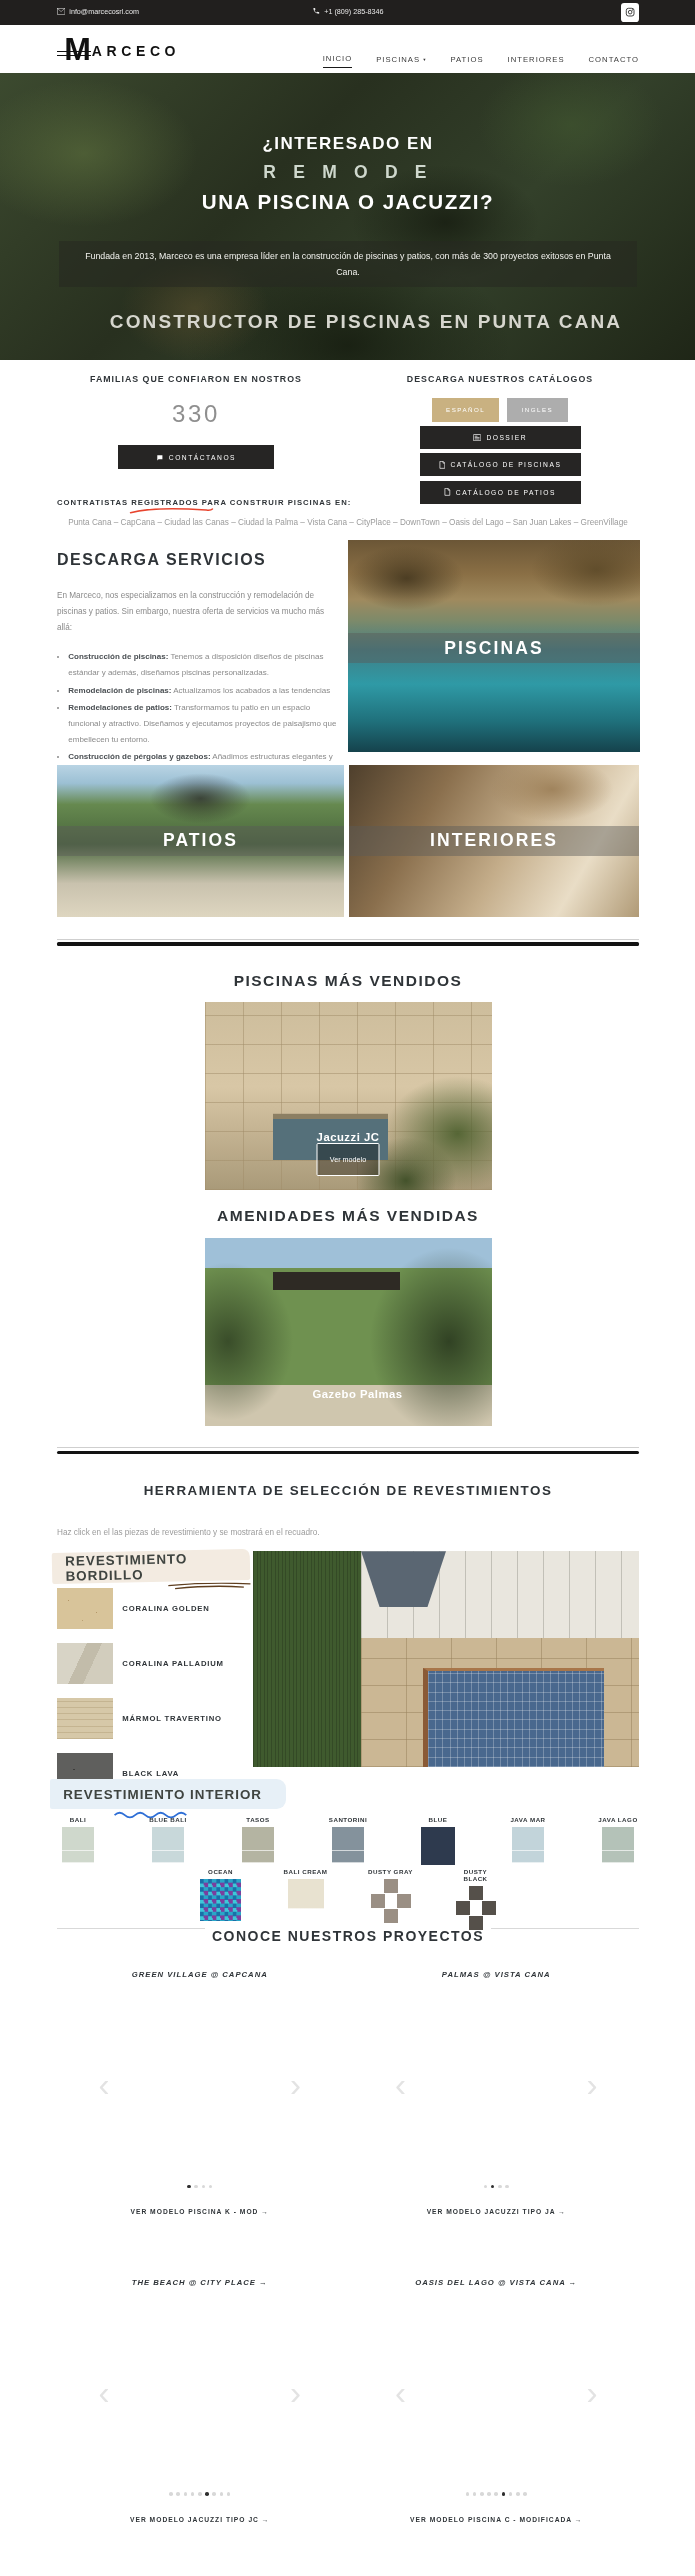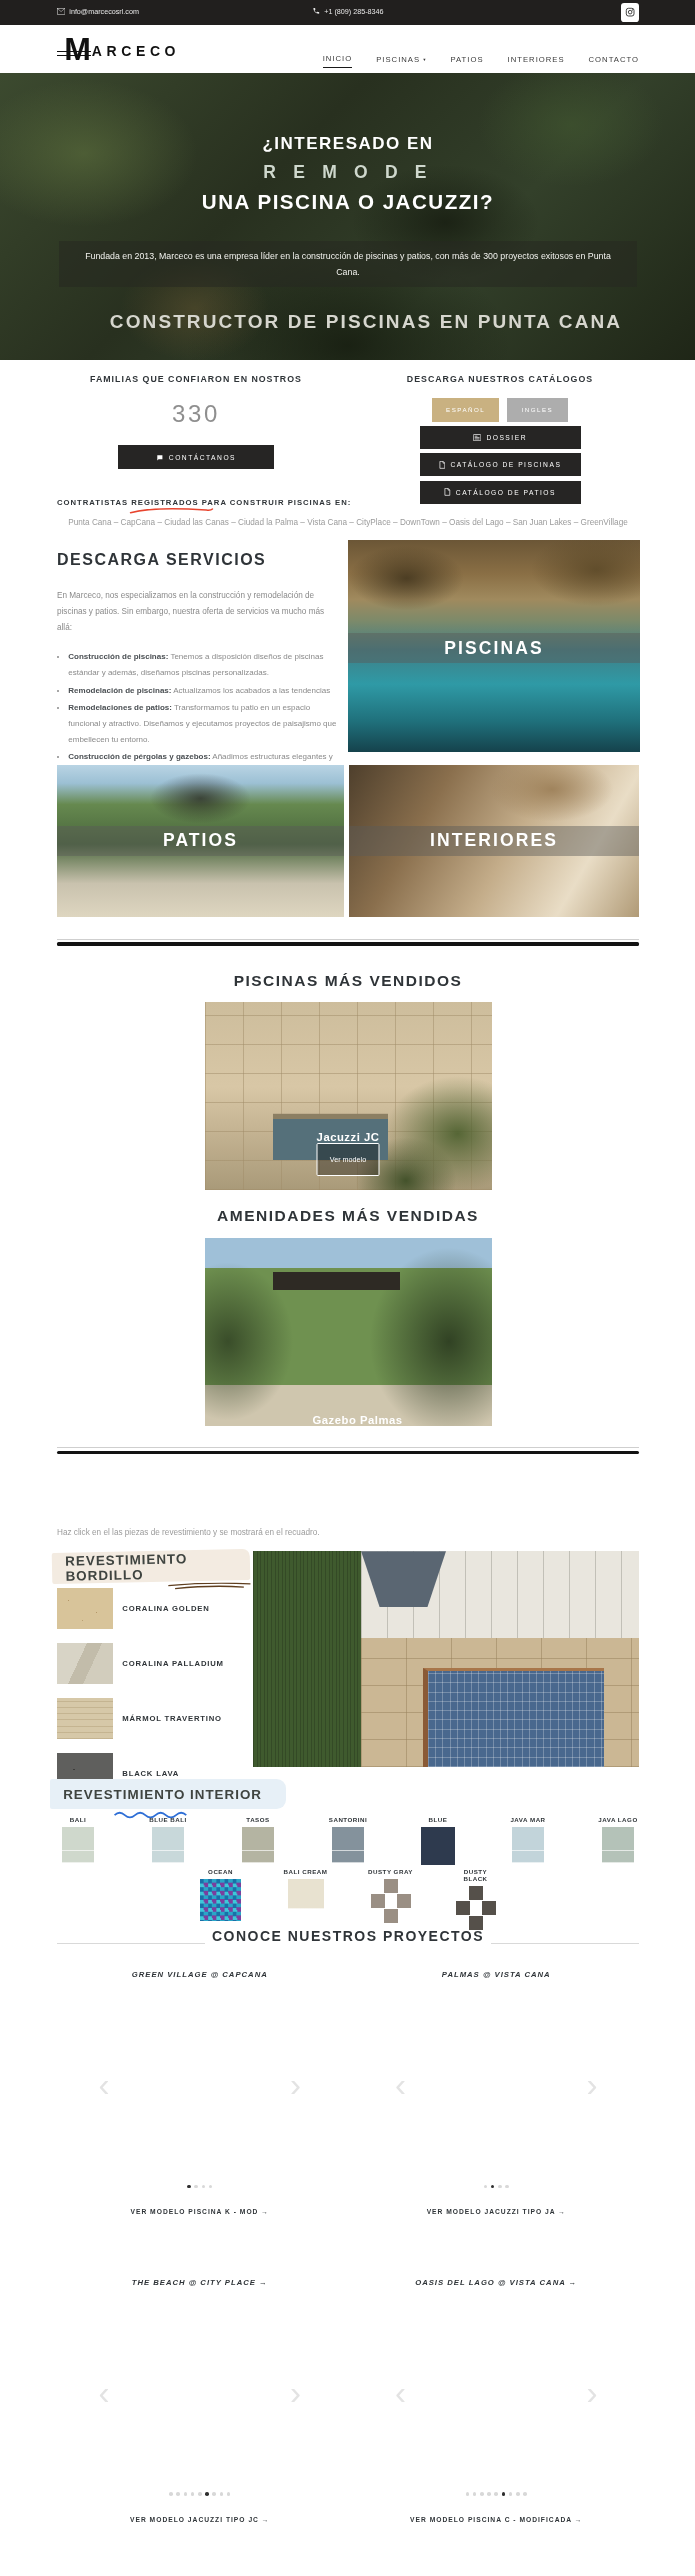--- a/index.html
+++ b/index.html
@@ -108,21 +108,21 @@
 
   
   .gallery-sec { text-align:center; }
   .gal-title { font-size:15.5px; padding-top:17.5px; }
   .gal-row { display:flex; gap:4.1px; margin-top:12.4px; height:188px;justify-content:center; }
   .gal-big { width:287px; position:relative; overflow:hidden; }
   .gal-thumb { flex:1; }
   .feat-label { position:absolute; left:0; right:0; bottom:47px; color:#fff; font-size:11.3px; font-weight:bold; letter-spacing:0.5px; }
   .feat-btn { position:absolute; left:50%; transform:translateX(-50%); bottom:14.4px; width:63px; height:33px;
               background:rgba(0,0,0,.35); border:0.5px solid #fff; color:#fff; font-family:inherit; font-size:7.2px; cursor:pointer; border-radius:1.5px; }
-  .feat-label-low { bottom:0; text-align:left; padding-left:108px; }
+  .feat-label-low { bottom:26px; text-align:left; padding-left:108px; }
   .ph-jacuzzi { background:
       radial-gradient(ellipse 103px 82px at 88% 70%, rgba(74,94,44,.9), transparent 70%),
       radial-gradient(ellipse 72px 62px at 70% 95%, rgba(56,74,34,.9), transparent 70%),
       repeating-linear-gradient(0deg, rgba(160,140,104,.5) 0 1px, transparent 1px 29px),
       repeating-linear-gradient(90deg, rgba(160,140,104,.5) 0 1px, transparent 1px 38px),
       linear-gradient(180deg,#cdbd9c 0%,#d8c7a6 45%,#c3b291 70%,#a99a79 100%); }
   .ph-jacuzzi .water { position:absolute; left:24%; bottom:16%; width:40%; height:22%; background:#55707a;
       box-shadow:0 -5.2px 0 #8c7f63; }
   .ph-pool1 { background:linear-gradient(180deg,#8fc3e0 0 32%,#a8876a 32% 40%,#c9ab7e 40% 55%,#3e98a8 55% 100%); }
   .ph-pool2 { background:linear-gradient(180deg,#dfe5e6 0 28%,#bccacb 28% 44%,#4e9fae 44% 100%); }
@@ -186,21 +186,21 @@
       background:conic-gradient(#2aa6c8 25%, #7a3f9e 0 50%, #3ec8d8 0 75%, #1a6fa8 0) 0 0/8.2px 8.2px; }
   .t-balicream { width:36px; height:30px; background-color:#e8e2d0; }
   .stagger { position:relative; width:39px; height:44px; }
   .stagger i { position:absolute; width:14px; height:14px; display:block; }
   .sg-gray i { background:#9a8f84; } .sg-black i { background:#55504a; }
   .stagger i:nth-child(1){ left:13px; top:0; } .stagger i:nth-child(2){ left:0; top:15px; }
   .stagger i:nth-child(3){ left:26px; top:15px; } .stagger i:nth-child(4){ left:13px; top:30px; }
 
   
   .projects { padding-top:23px; }
-  .heading-lines { display:flex; align-items:flex-end; gap:7px; }
+  .heading-lines { display:flex; align-items:flex-start; gap:7px; }
   .heading-lines .hl-line { flex:1; height:1px; background:#d9d9d9; }
   .heading-lines .h2 { font-size:14px; white-space:nowrap; }
   .proj-grid { margin-top:26px; display:grid; grid-template-columns:1fr 1fr; column-gap:67px; row-gap:62px; padding:0 28px; }
   .proj-card { text-align:center; }
   .proj-name { font-size:7.7px; font-weight:bold; letter-spacing:1px; color:#2f3438; cursor:pointer;font-style:italic; }
   .carousel { position:relative; height:191px; margin-top:9.3px; }
   .chev { position:absolute; top:50%; transform:translateY(-50%); font-size:33px; color:#e3e3e3; cursor:pointer; line-height:1; font-weight:100; user-select:none; }
   .chev-l { left:13.4px; } .chev-r { right:13.4px; }
   .dots { display:flex; justify-content:center; gap:3.6px; margin-top:5.2px; }
   .dot { width:3.6px; height:3.6px; border-radius:50%; background:#d8d8d8; cursor:pointer; }
@@ -384,20 +384,21 @@
     <div class="gal-thumb photo ph-amen3"></div>
   </div>
 </div>
 
 <div class="container divider" style="padding-top:21.6px;">
     <div class="div-thin"></div>
     <div class="div-thick"></div>
   </div>
 
 <div class="tool container">
+  <div class="h2 tool-title">HERRAMIENTA DE SELECCIÓN DE REVESTIMIENTOS</div>
   <div class="tool-hint">Haz click en el las piezas de revestimiento y se mostrará en el recuadro.</div>
 
   <div class="panel panel-bordillo">
     <span class="panel-title">REVESTIMIENTO BORDILLO</span>
     <svg width="88" height="7.2" viewBox="0 0 170 14">
         <path d="M5 4 C 60 0,110 0,165 4" stroke="#5f3e1f" stroke-width="2.5" fill="none"></path>
         <path d="M18 10 C 68 6,112 6,152 10" stroke="#5f3e1f" stroke-width="2.5" fill="none"></path>
       </svg>
   </div>
 

